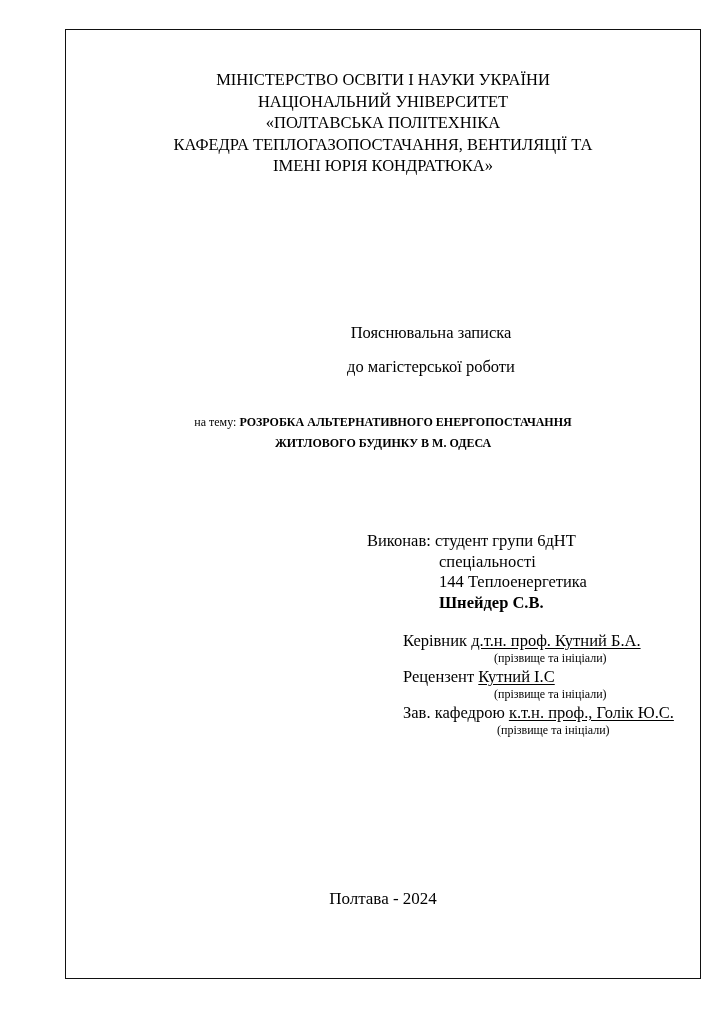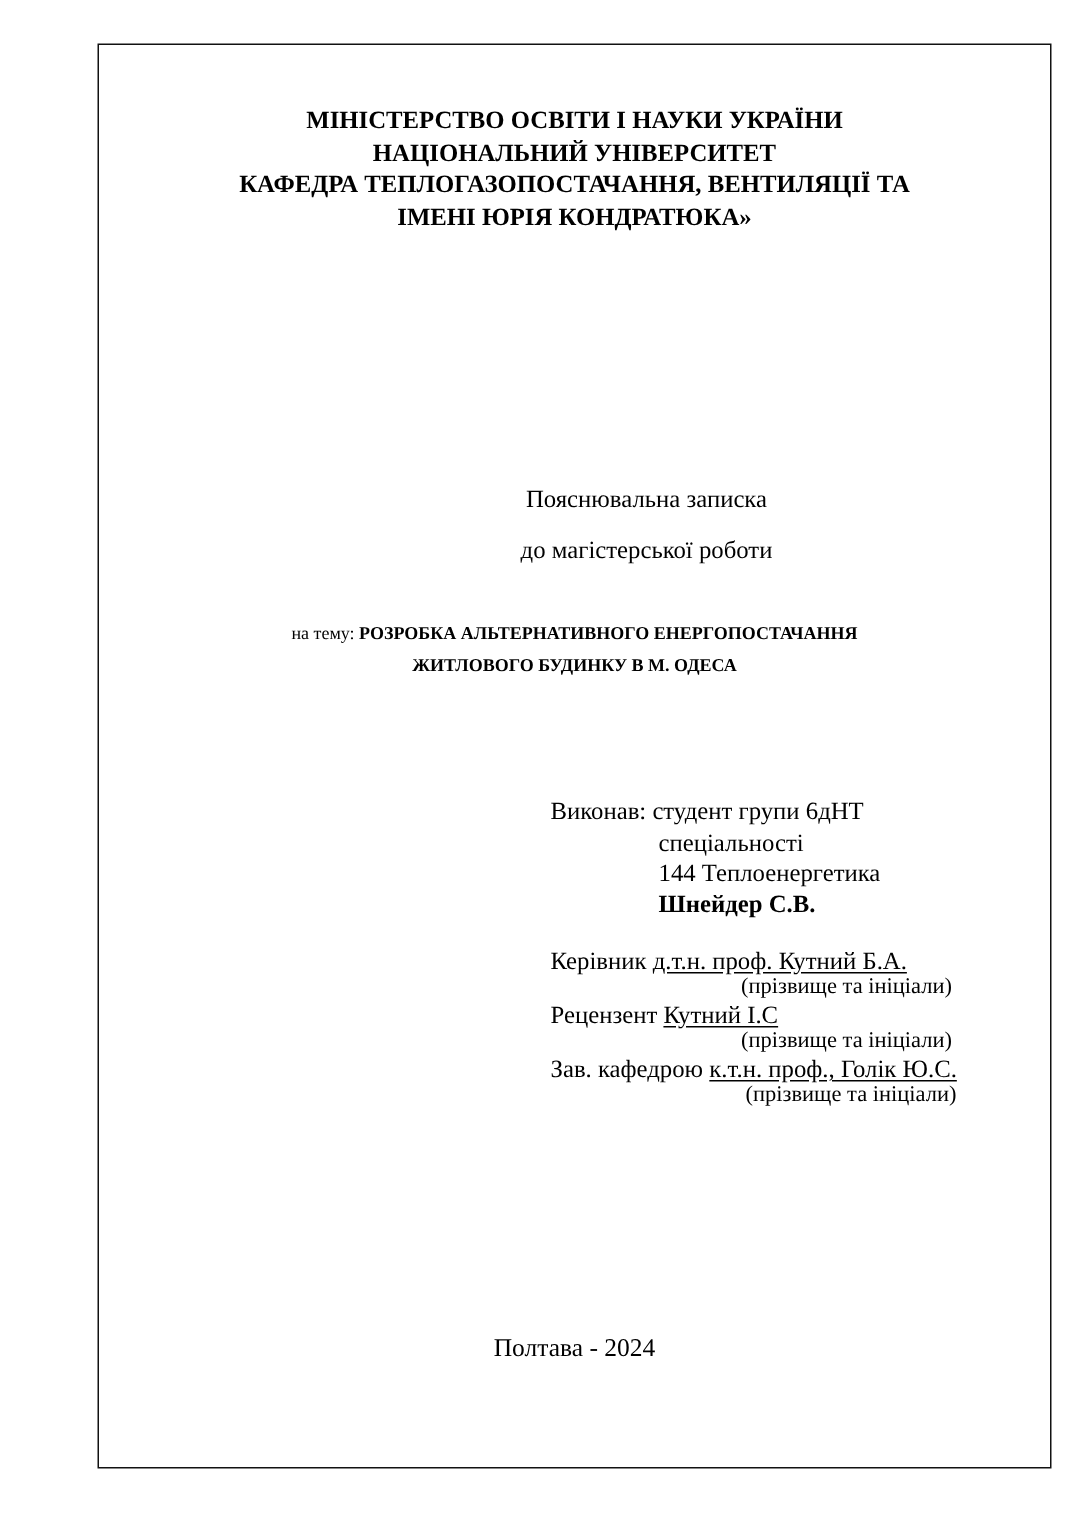--- a/index.html
+++ b/index.html
@@ -2,43 +2,44 @@
 <html><head>
   <meta charset="utf-8">
   <style>
     html, body { margin: 0; padding: 0; background: #ffffff; }
     body { width: 724px; height: 1024px; position: relative; overflow: hidden;
            font-family: "Liberation Serif", "DejaVu Serif", serif; color: #000; }
     .frame { position: absolute; left: 65px; top: 29px; width: 636px; height: 950px;
              border: 1.5px solid #111; box-sizing: border-box; }
     .center-block { position: absolute; left: 65px; width: 636px; text-align: center; }
     .header { top: 69px; font-size: 16.5px; line-height: 21.5px; }
-    .header div { white-space: nowrap; font-weight: bold; }
+    .header div { white-space: nowrap; }
     .doc-type { top: 323px; font-size: 16.5px; line-height: 20px; padding-left: 48px; }
     .doc-type .l2 { margin-top: 14px; }
     .topic { top: 412px; font-size: 12px; line-height: 21px; }
     .topic .bold { font-weight: bold; }
     .info { position: absolute; left: 367px; font-size: 16.5px; line-height: 20.5px; white-space: nowrap; }
     .performer { top: 531px; }
     .indent { padding-left: 72px; }
     .bold { font-weight: bold; }
     .sig { top: 631px; }
-    .sig .row { height: 20px; }
-    .sig .hint { font-size: 15px; line-height: 14px; height: 14px; }
+    .sig .row { height: 20px; margin-left: 36px; }
+    .sig .hint { font-size: 12px; line-height: 14px; height: 14px; }
     .u { text-decoration: underline; text-underline-offset: 2px; }
     .footer { top: 889px; font-size: 17px; line-height: 20px; }
   </style>
 </head>
 <body>
 
 <div class="frame"></div>
 
 <div class="center-block header">
   <div>МІНІСТЕРСТВО ОСВІТИ І НАУКИ УКРАЇНИ</div>
   <div>НАЦІОНАЛЬНИЙ УНІВЕРСИТЕТ</div>
+  <div>«ПОЛТАВСЬКА ПОЛІТЕХНІКА</div>
   <div>КАФЕДРА ТЕПЛОГАЗОПОСТАЧАННЯ, ВЕНТИЛЯЦІЇ ТА</div>
   <div>ІМЕНІ ЮРІЯ КОНДРАТЮКА»</div>
 </div>
 
 <div class="center-block doc-type">
   <div>Пояснювальна записка</div>
   <div class="l2">до магістерської роботи</div>
 </div>
 
 <div class="center-block topic">

